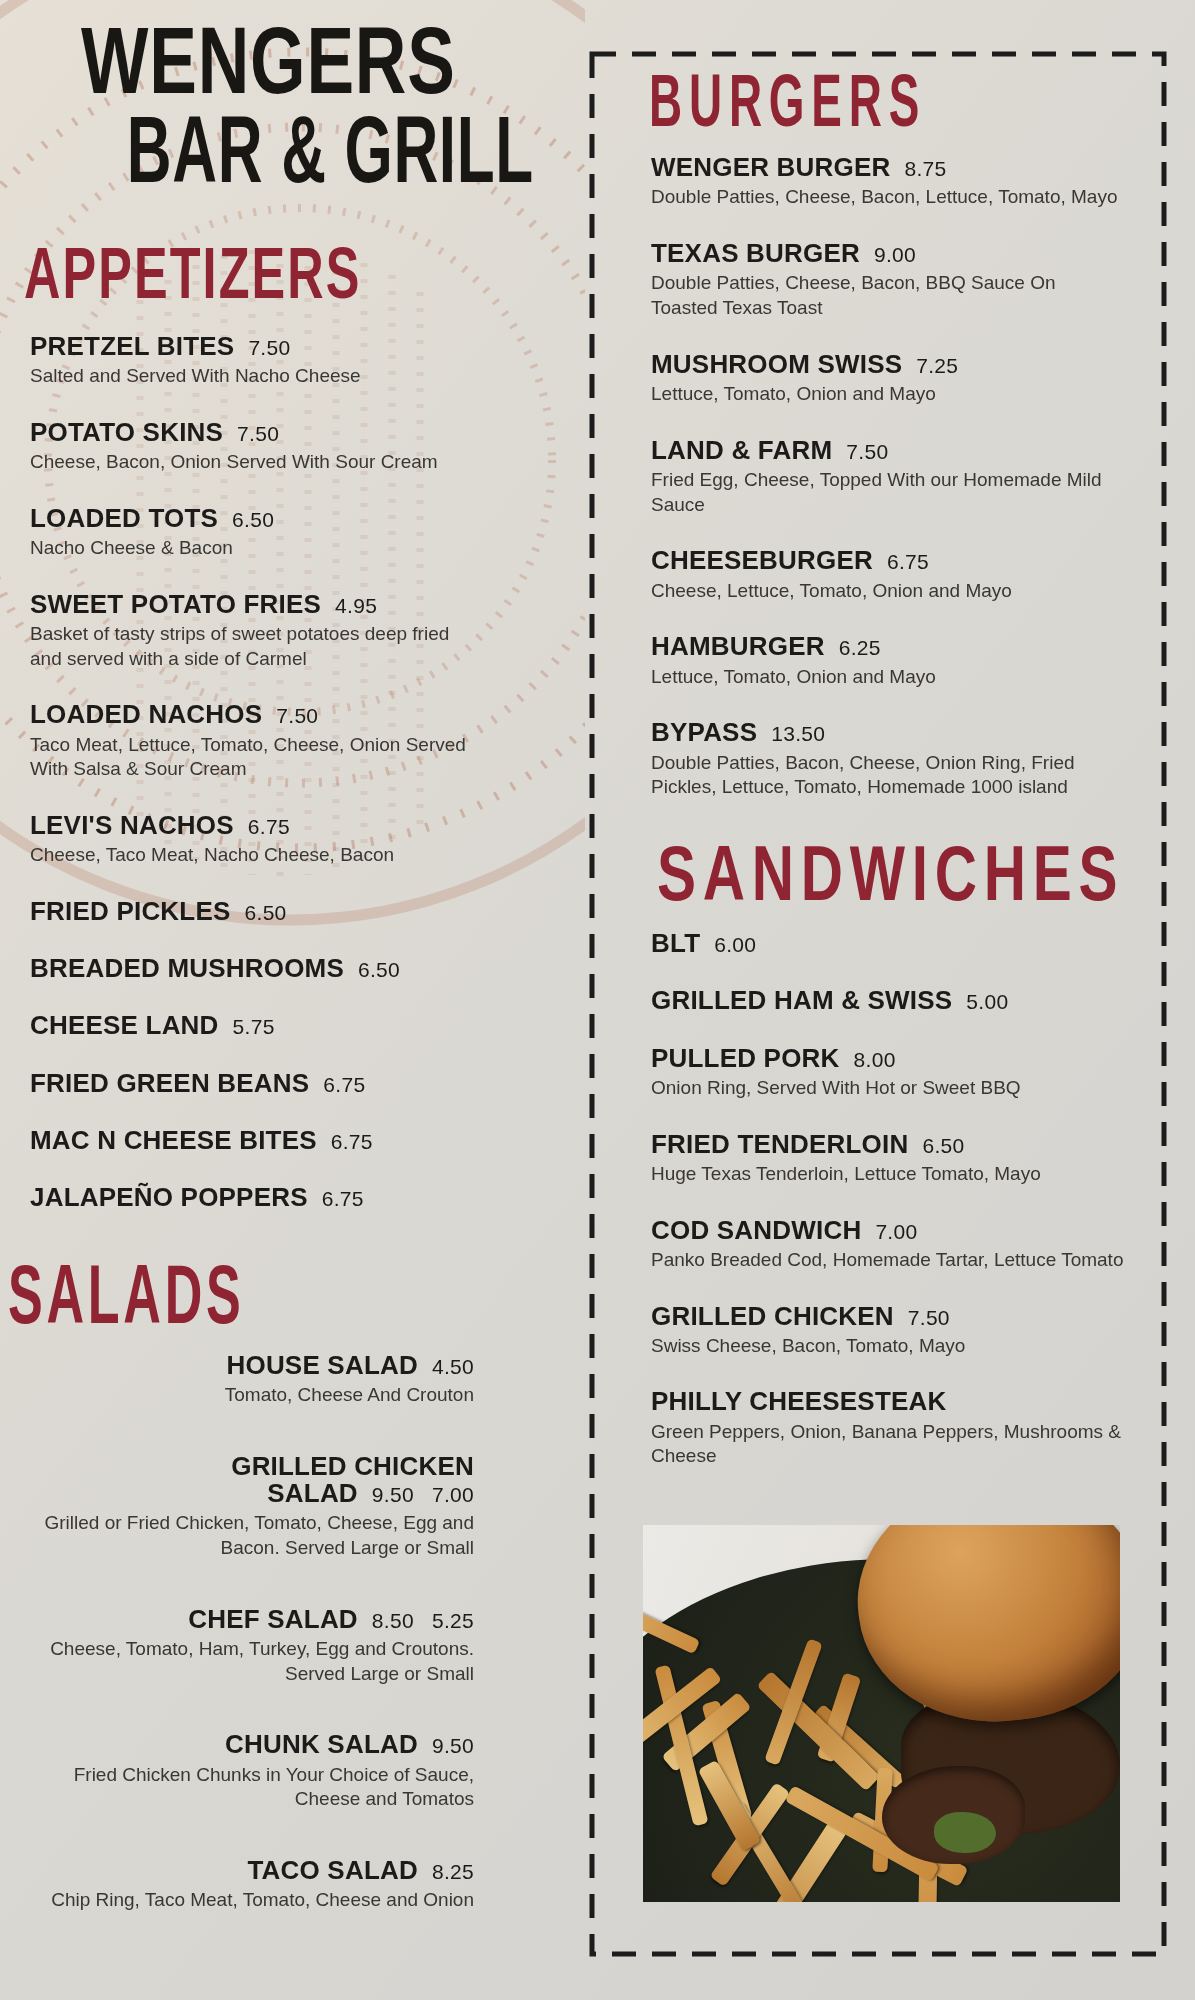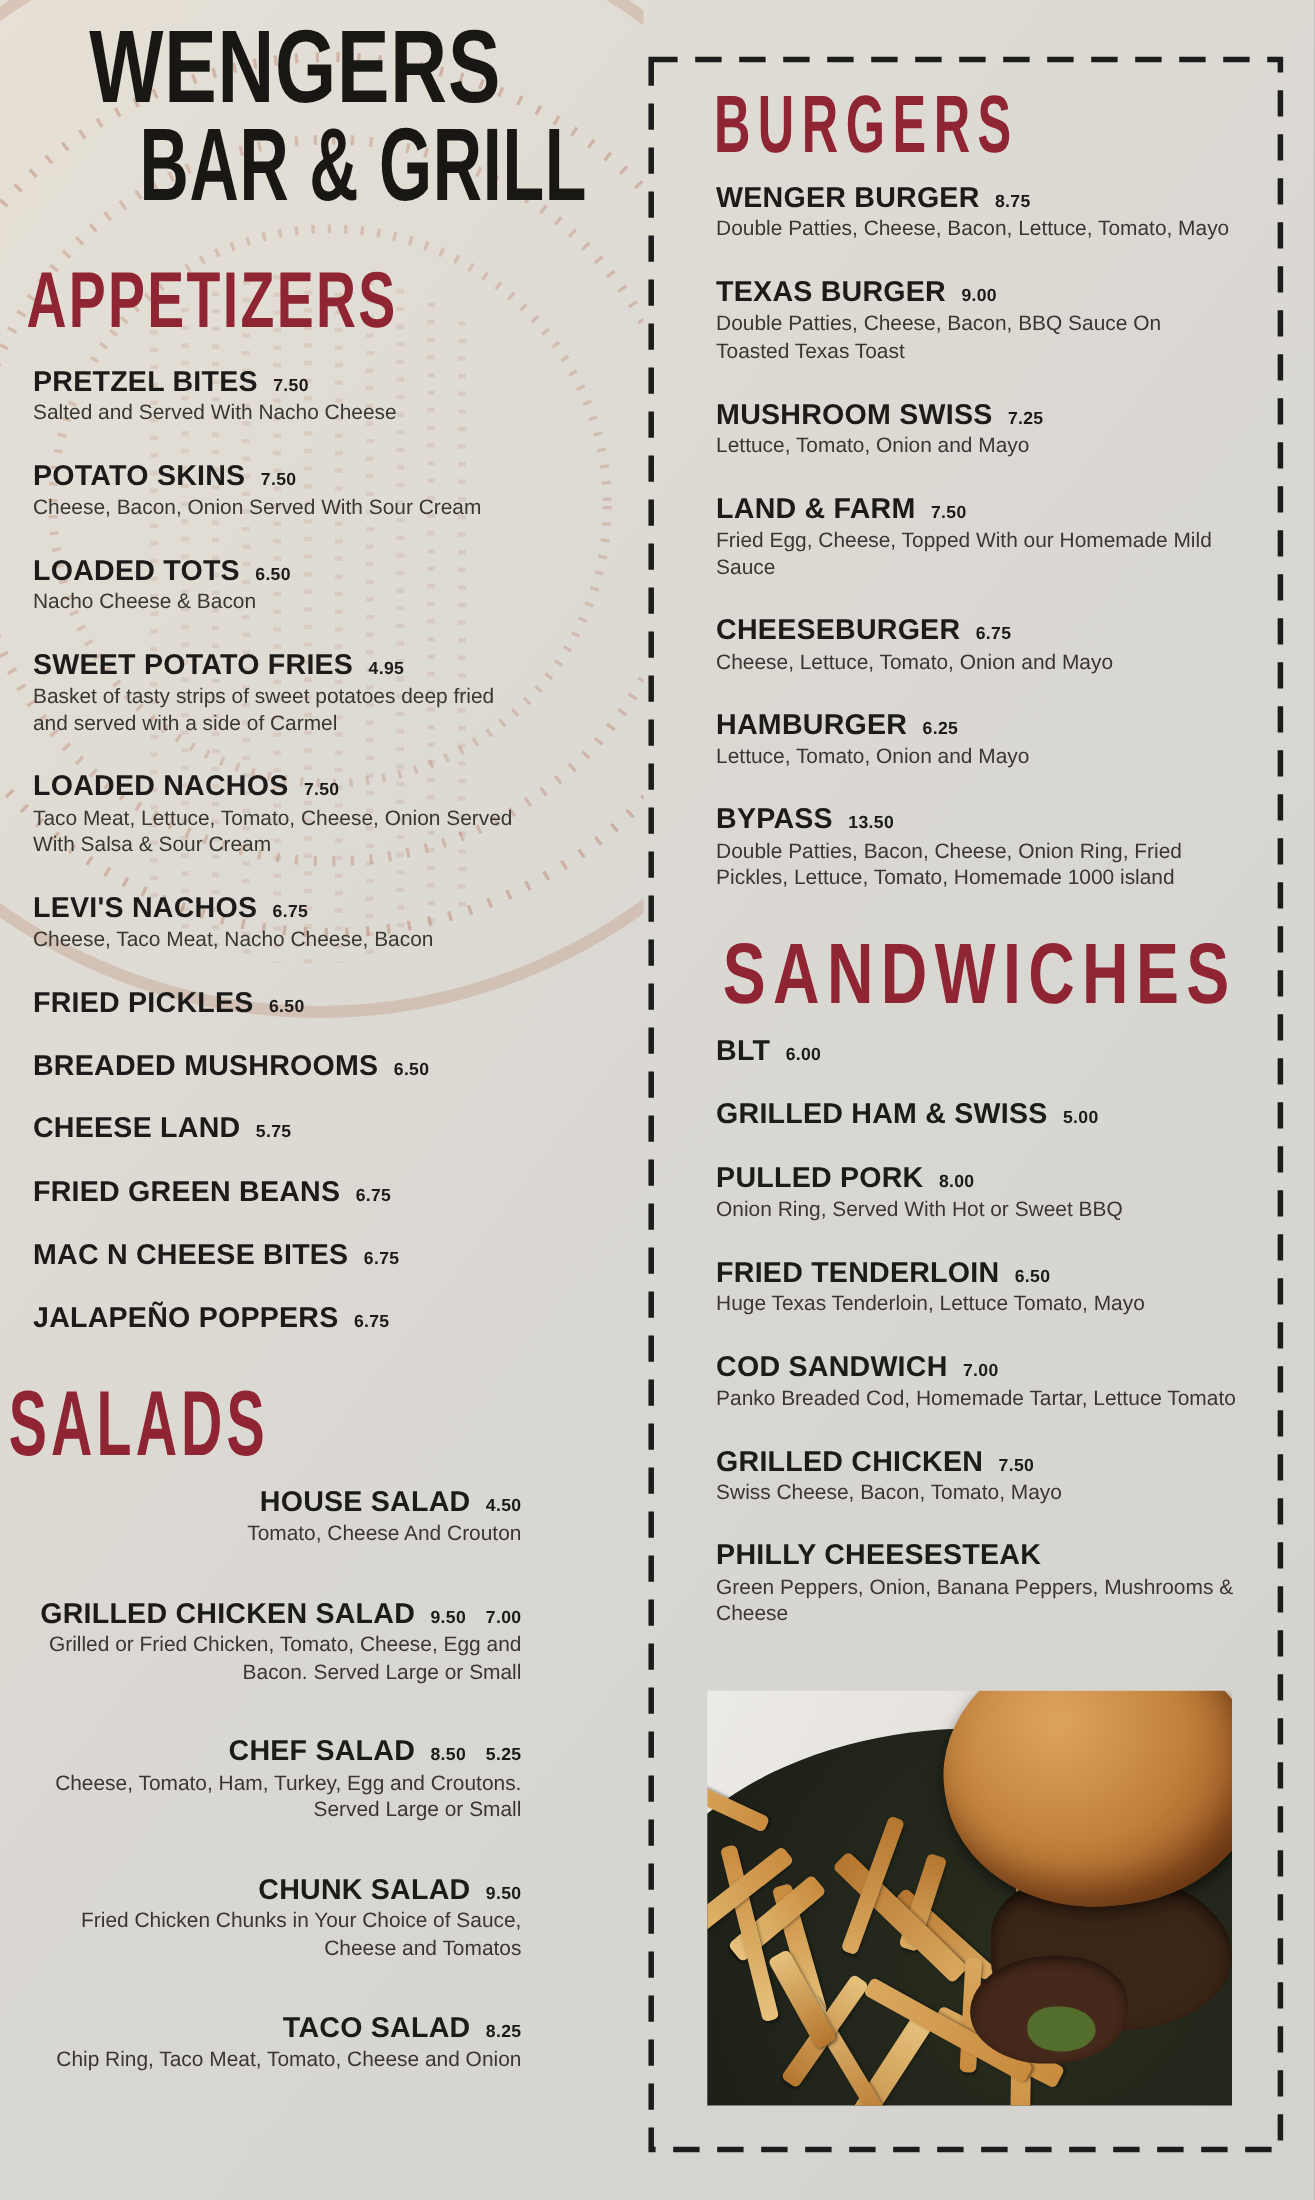--- a/index.html
+++ b/index.html
@@ -7,21 +7,21 @@
   .page {
     position:relative; width:1195px; height:2000px; overflow:hidden;
     background:linear-gradient(128deg,#e6e0d6 0%, #dedbd4 30%, #d9d7d2 55%, #d4d2cf 100%);
     font-family:"Liberation Sans", sans-serif; color:#1e1d1b;
   }
   .wm-clip { position:absolute; left:0; top:0; width:585px; height:2000px; overflow:hidden; }
   .dash-svg { position:absolute; left:0; top:0; }
 
   
   .left-col  { position:absolute; left:22px;  top:14px; width:452px; }
-  .right-col { position:absolute; left:643px; top:76px; width:482px; }
+  .right-col { position:absolute; left:643px; top:64px; width:482px; }
 
   
   .title { text-align:left; margin-top:2px; line-height:.95; font-weight:700; white-space:nowrap; }
   .title .tl { display:inline-block; transform-origin:50% 50%; color:#181714; }
   .t1 { font-size:94px; transform:scaleX(.76); letter-spacing:1px; }
   .t2 { font-size:94px; transform:scaleX(.66); letter-spacing:1px; }
 
   
   .sec-h { color:#8f2433; font-weight:700; line-height:1; white-space:nowrap; }
   .sec-h .squeeze { display:inline-block; transform-origin:0 60%; }
@@ -32,21 +32,21 @@
   .h-burgers    { margin:0 0 16px 6px; }
   .h-burgers .squeeze    { font-size:74px; letter-spacing:11px; transform:scaleX(.62); }
   .h-sandwiches { margin:34px 0 18px 14px; }
   .h-sandwiches .squeeze { font-size:78px; letter-spacing:9px;  transform:scaleX(.75); }
 
   
   .item { margin:0 0 30px 8px; }
   .sec-salads .item { margin-bottom:45px;text-align:right; }
   .iline { line-height:1.05; }
   .nm { font-size:26px; font-weight:700; letter-spacing:.2px; color:#1c1b19; }
-  .pr { font-size:16px; font-weight:700; margin-left:14px; letter-spacing:.3px; color:#1c1b19; }
+  .pr { font-size:21px; font-weight:400; margin-left:14px; letter-spacing:.3px; color:#1c1b19; }
   .pr + .pr { margin-left:18px; }
   .ds { font-size:19px; color:#3a3733; line-height:1.3; margin-top:4px; max-width:450px; }
   .right-col .ds { max-width:480px; }
 
   
   .photo { position:relative; margin-top:56px; margin-left:0px; width:477px; height:377px;
            background:linear-gradient(115deg,#eceae6 0%, #e2dfda 60%, #d8d5d0 100%); overflow:hidden; }
   .plate { position:absolute; left:-14%; top:9%; width:132%; height:125%;
            background:radial-gradient(circle at 60% 45%, #2a2e1e 0%, #20241a 55%, #171a12 100%);
            border-radius:48% 10% 0 0 / 42% 12% 0 0; transform:rotate(-2deg); }

